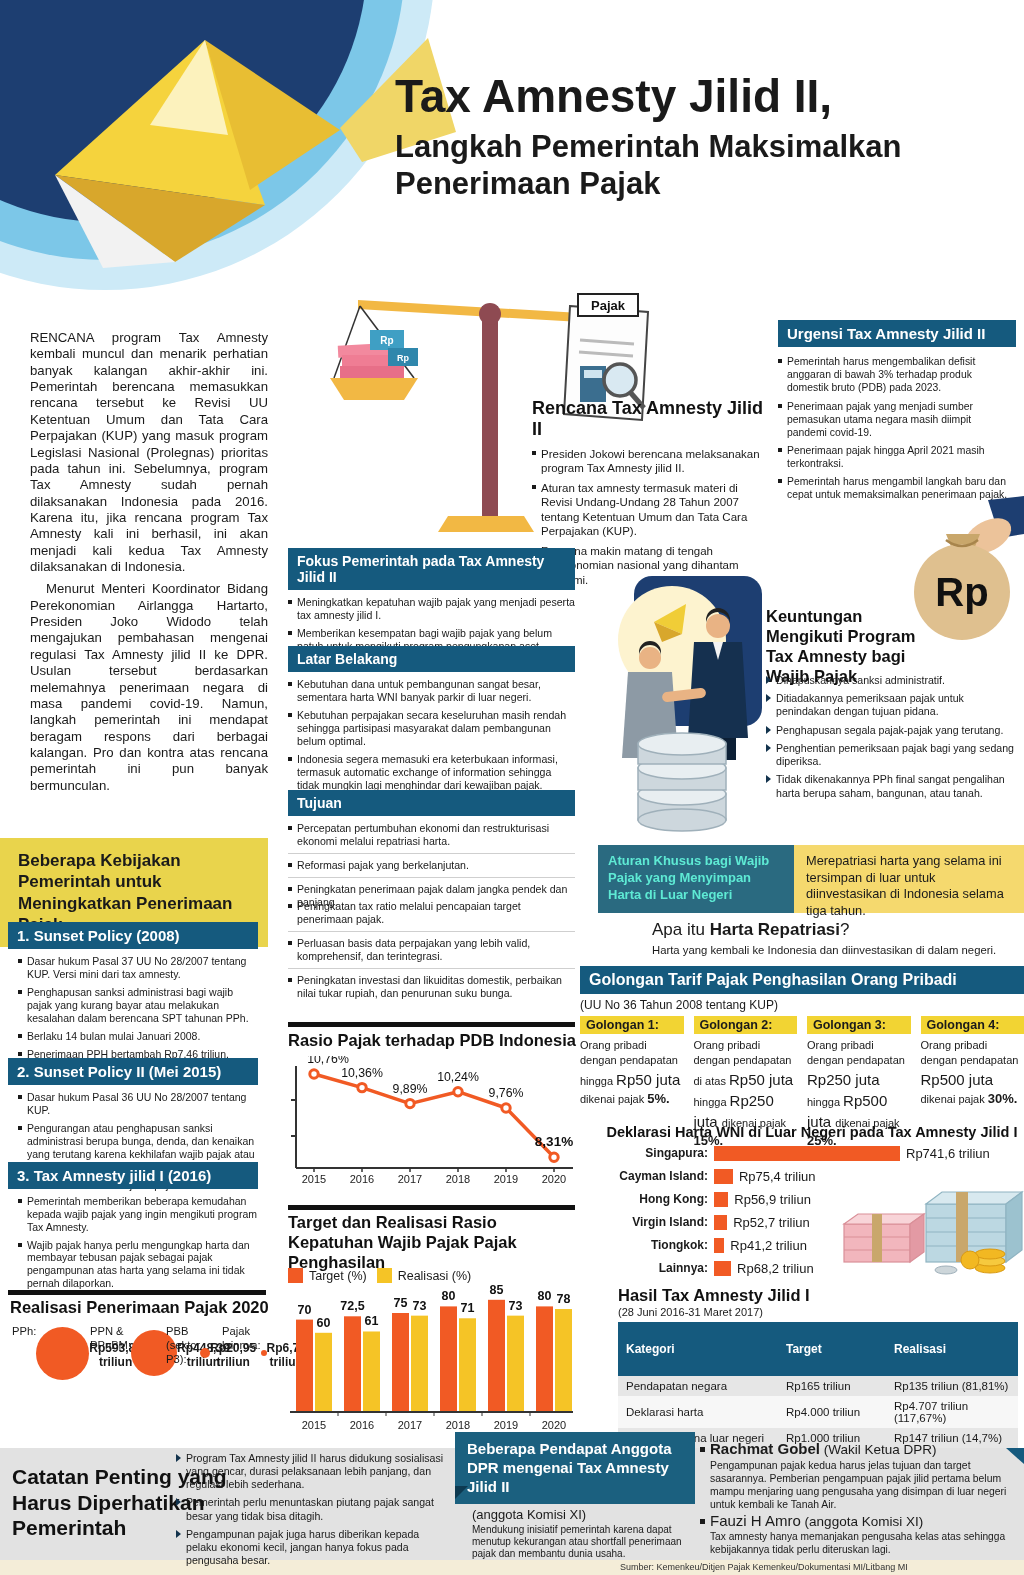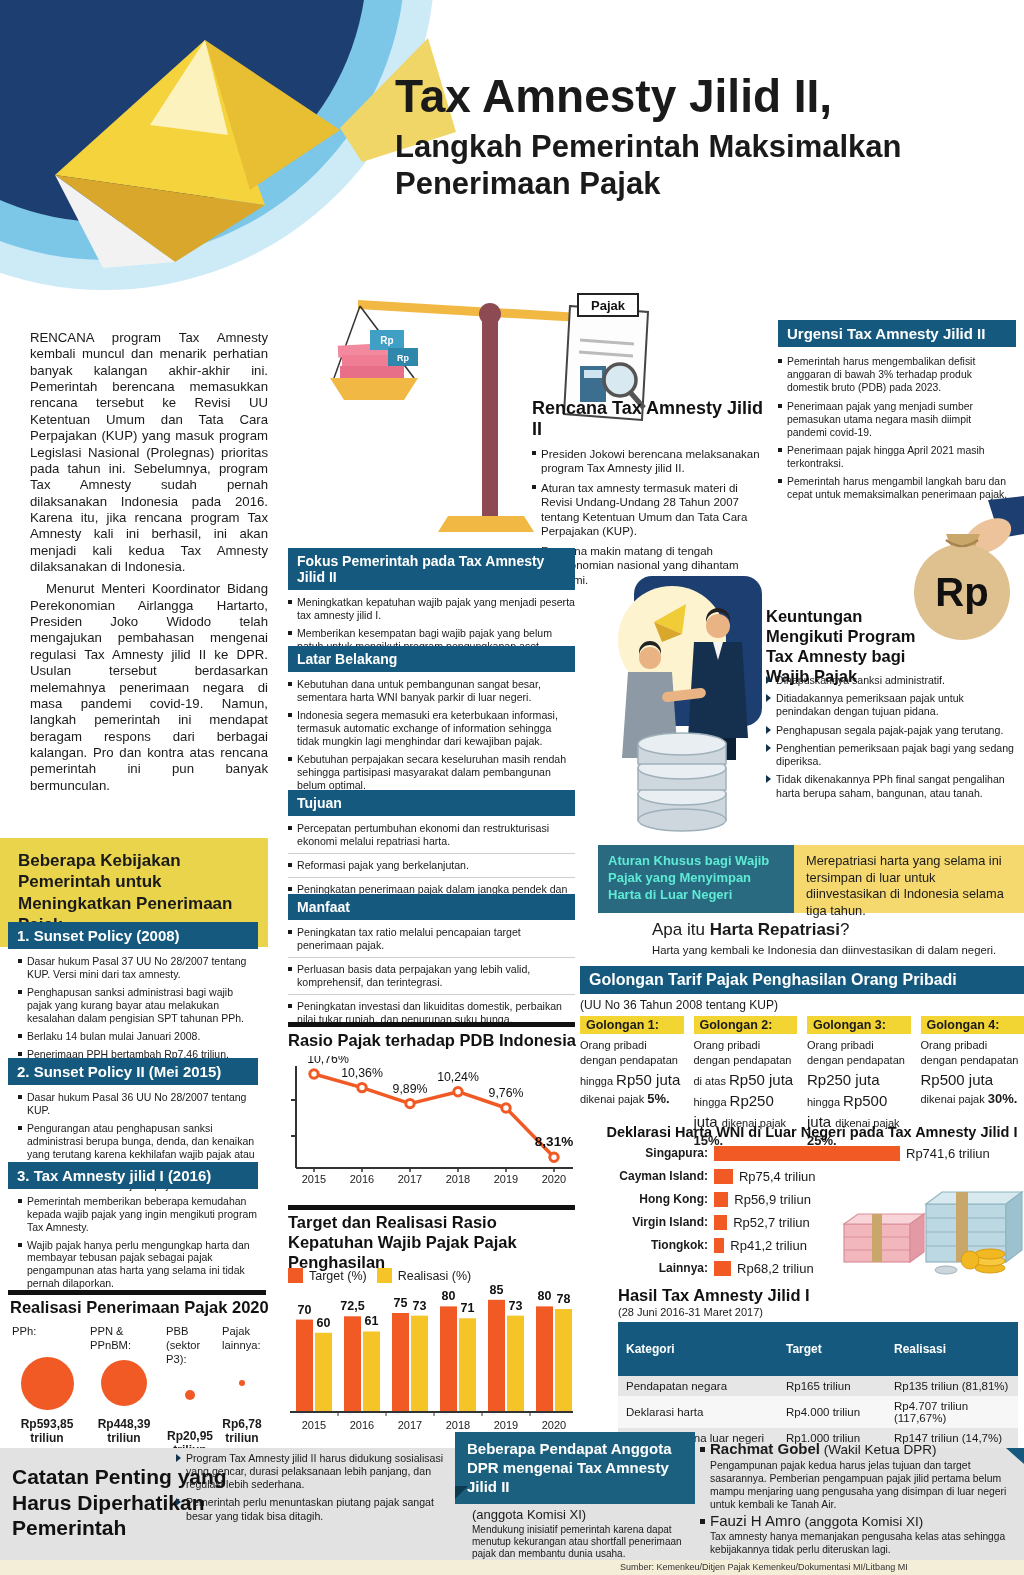--- a/index.html
+++ b/index.html
@@ -24,21 +24,21 @@
   .drow{display:flex;align-items:flex-start;height:23px}
   .dlab{width:110px;text-align:right;font-weight:bold;font-size:12px;padding-right:6px;flex:none}
   .dbar{height:15px;background:#f15a24;flex:none}
   .dval{font-size:13px;margin-left:6px;white-space:nowrap}
   table.hsl{border-collapse:collapse;width:400px;font-size:11.5px}
   table.hsl th{background:#155a7e;color:#fff;text-align:left;font-size:12px;padding:20px 8px}
   table.hsl td{padding:4px 8px}
   table.hsl tr.odd{background:#e6e6e6}
   table.hsl tr.even{background:#f7f7f7}
   .bubrow{display:flex}
-  .bubcell{display:flex;flex-direction:column;align-items:center}
+  .bubcell{display:flex;flex-direction:row;align-items:center}
   .bublab{font-size:11.2px;line-height:1.25;min-height:30px;align-self:stretch;padding-left:4px}
   .bubarea{height:58px;display:flex;align-items:center;justify-content:center}
   .bub{background:#f15a24;border-radius:50%}
   .bubval{font-weight:bold;font-size:12px;text-align:center;line-height:1.15;margin-top:6px}
   .legend{display:flex;align-items:center;gap:10px;font-size:12.5px}
   .legsq{width:15px;height:15px;display:inline-block;margin-right:6px;vertical-align:-3px}
   .namesq{width:5px;height:5px;background:#1a1a1a;display:inline-block;margin:0 5px 2px 0}
 </style>
 </head>
 <body>
@@ -149,25 +149,25 @@
 </div>
 <div class="abs" style="left:288px;top:646px;width:287px">
   <div class="hdrbar">Latar Belakang</div>
   <div class="blist" style="font-size:10.6px;line-height:1.22;margin-top:6px">
       <div class="bli">
         <span class="mk-sq"></span>
         <span class="tx">Kebutuhan dana untuk pembangunan sangat besar, sementara harta WNI banyak parkir di luar negeri.</span>
       </div>
       <div class="bli">
         <span class="mk-sq"></span>
+        <span class="tx">Kebutuhan perpajakan secara keseluruhan masih rendah sehingga partisipasi masyarakat dalam pembangunan belum optimal.</span>
+      </div>
+      <div class="bli">
+        <span class="mk-sq"></span>
         <span class="tx">Indonesia segera memasuki era keterbukaan informasi, termasuk automatic exchange of information sehingga tidak mungkin lagi menghindar dari kewajiban pajak.</span>
-      </div>
-      <div class="bli">
-        <span class="mk-sq"></span>
-        <span class="tx">Kebutuhan perpajakan secara keseluruhan masih rendah sehingga partisipasi masyarakat dalam pembangunan belum optimal.</span>
       </div>
     </div>
 </div>
 <div class="abs" style="left:288px;top:790px;width:287px">
   <div class="hdrbar">Tujuan</div>
   <div class="blist sep" style="font-size:10.6px;line-height:1.22;margin-top:6px">
       <div class="bli">
         <span class="mk-sq"></span>
         <span class="tx">Percepatan pertumbuhan ekonomi dan restrukturisasi ekonomi melalui repatriasi harta.</span>
       </div>
@@ -175,21 +175,20 @@
         <span class="mk-sq"></span>
         <span class="tx">Reformasi pajak yang berkelanjutan.</span>
       </div>
       <div class="bli">
         <span class="mk-sq"></span>
         <span class="tx">Peningkatan penerimaan pajak dalam jangka pendek dan panjang.</span>
       </div>
     </div>
 </div>
 <div class="abs" style="left:288px;top:894px;width:287px">
-  <div class="hdrbar">Manfaat</div>
   <div class="blist sep" style="font-size:10.6px;line-height:1.22;margin-top:6px">
       <div class="bli">
         <span class="mk-sq"></span>
         <span class="tx">Peningkatan tax ratio melalui pencapaian target penerimaan pajak.</span>
       </div>
       <div class="bli">
         <span class="mk-sq"></span>
         <span class="tx">Perluasan basis data perpajakan yang lebih valid, komprehensif, dan terintegrasi.</span>
       </div>
       <div class="bli">
@@ -381,21 +380,21 @@
 
 <div class="abs" style="left:8px;top:922px;width:250px">
   <div class="hdrbar" style="font-size:15px">1. Sunset Policy (2008)</div>
   <div class="blist" style="font-size:10.5px;line-height:1.24;margin:6px 0 0 10px;width:242px">
       <div class="bli">
         <span class="mk-sq"></span>
         <span class="tx">Dasar hukum Pasal 37 UU No 28/2007 tentang KUP. Versi mini dari tax amnesty.</span>
       </div>
       <div class="bli">
         <span class="mk-sq"></span>
-        <span class="tx">Penghapusan sanksi administrasi bagi wajib pajak yang kurang bayar atau melakukan kesalahan dalam pengisian SPT tahunan PPh.</span>
+        <span class="tx">Penghapusan sanksi administrasi bagi wajib pajak yang kurang bayar atau melakukan kesalahan dalam berencana SPT tahunan PPh.</span>
       </div>
       <div class="bli">
         <span class="mk-sq"></span>
         <span class="tx">Berlaku 14 bulan mulai Januari 2008.</span>
       </div>
       <div class="bli">
         <span class="mk-sq"></span>
         <span class="tx">Penerimaan PPH bertambah Rp7,46 triliun.</span>
       </div>
     </div>
@@ -563,20 +562,24 @@
 <div class="abs secttl" style="left:12px;top:1464px;width:235px;font-size:21px;line-height:1.22">Catatan Penting yang Harus Diperhatikan Pemerintah</div>
 <div class="abs blist" style="left:176px;top:1452px;width:274px;font-size:10.6px;line-height:1.24">
     <div class="bli">
       <span class="mk-tri"></span>
       <span class="tx">Program Tax Amnesty jilid II harus didukung sosialisasi yang gencar, durasi pelaksanaan lebih panjang, dan regulasi lebih sederhana.</span>
     </div>
     <div class="bli">
       <span class="mk-tri"></span>
       <span class="tx">Pemerintah perlu menuntaskan piutang pajak sangat besar yang tidak bisa ditagih.</span>
     </div>
+    <div class="bli">
+      <span class="mk-tri"></span>
+      <span class="tx">Pengampunan pajak juga harus diberikan kepada pelaku ekonomi kecil, jangan hanya fokus pada pengusaha besar.</span>
+    </div>
   </div>
 
 <div class="abs" style="left:455px;top:1432px;width:216px;background:#1b607f;color:#fff;font-weight:bold;font-size:15px;line-height:1.25;padding:8px 12px;z-index:2">Beberapa Pendapat Anggota DPR mengenai Tax Amnesty Jilid II</div>
 <div class="abs" style="left:455px;top:1486px;width:0;height:0;border-top:13px solid #0d3950;border-right:13px solid transparent;z-index:2"></div>
 
 <div class="abs" style="left:462px;top:1490px;width:244px">
   <div style="font-size:15px;font-weight:bold"><span class="namesq"></span><span>Muhammad Misbakhun</span></div>
   <div style="font-size:13px;margin-left:10px">(anggota Komisi XI)</div>
   <div style="font-size:10px;line-height:1.2;margin-left:10px;margin-top:2px">Mendukung inisiatif pemerintah karena dapat menutup kekurangan atau shortfall penerimaan pajak dan membantu dunia usaha.</div>
 </div>

